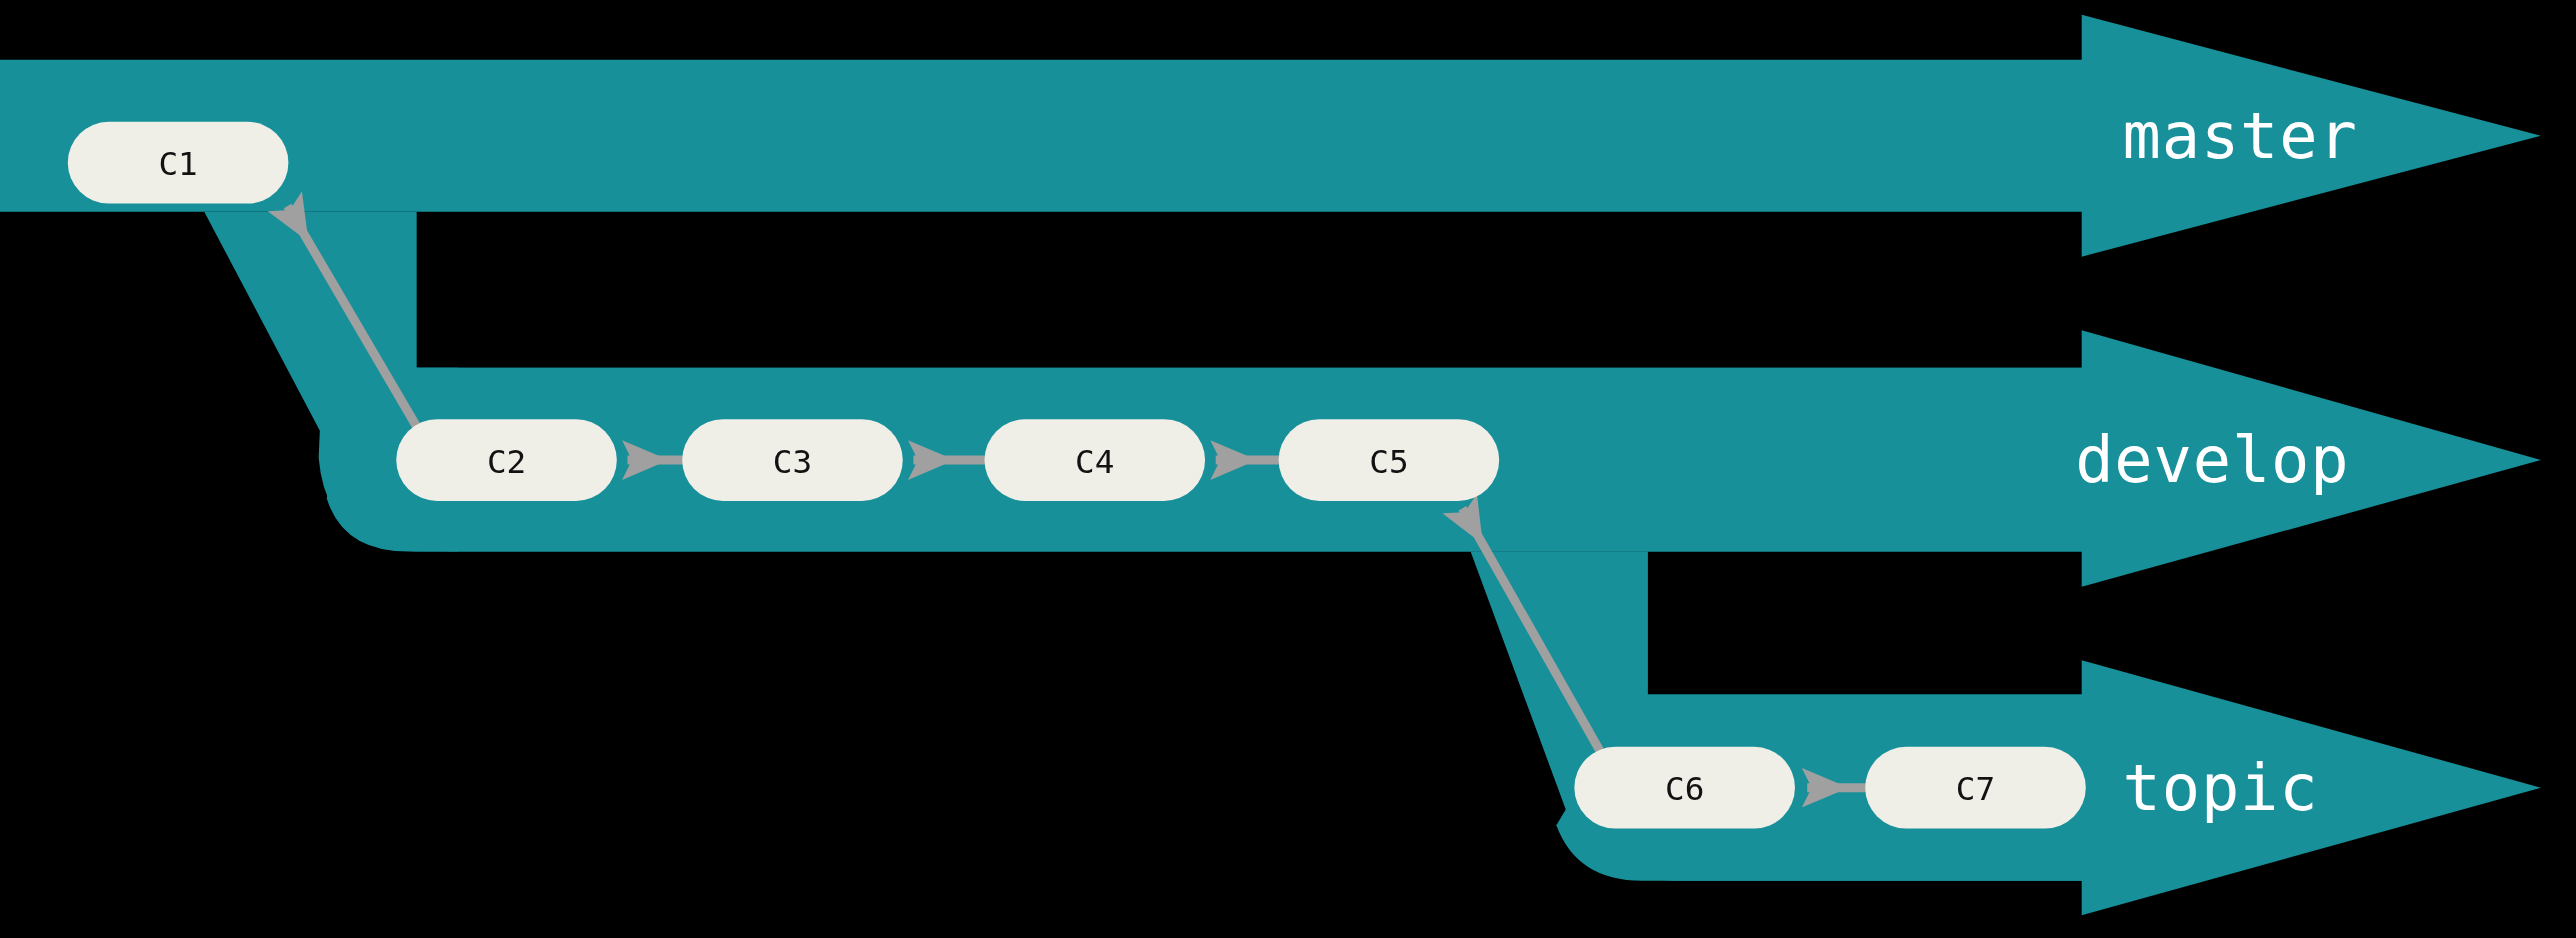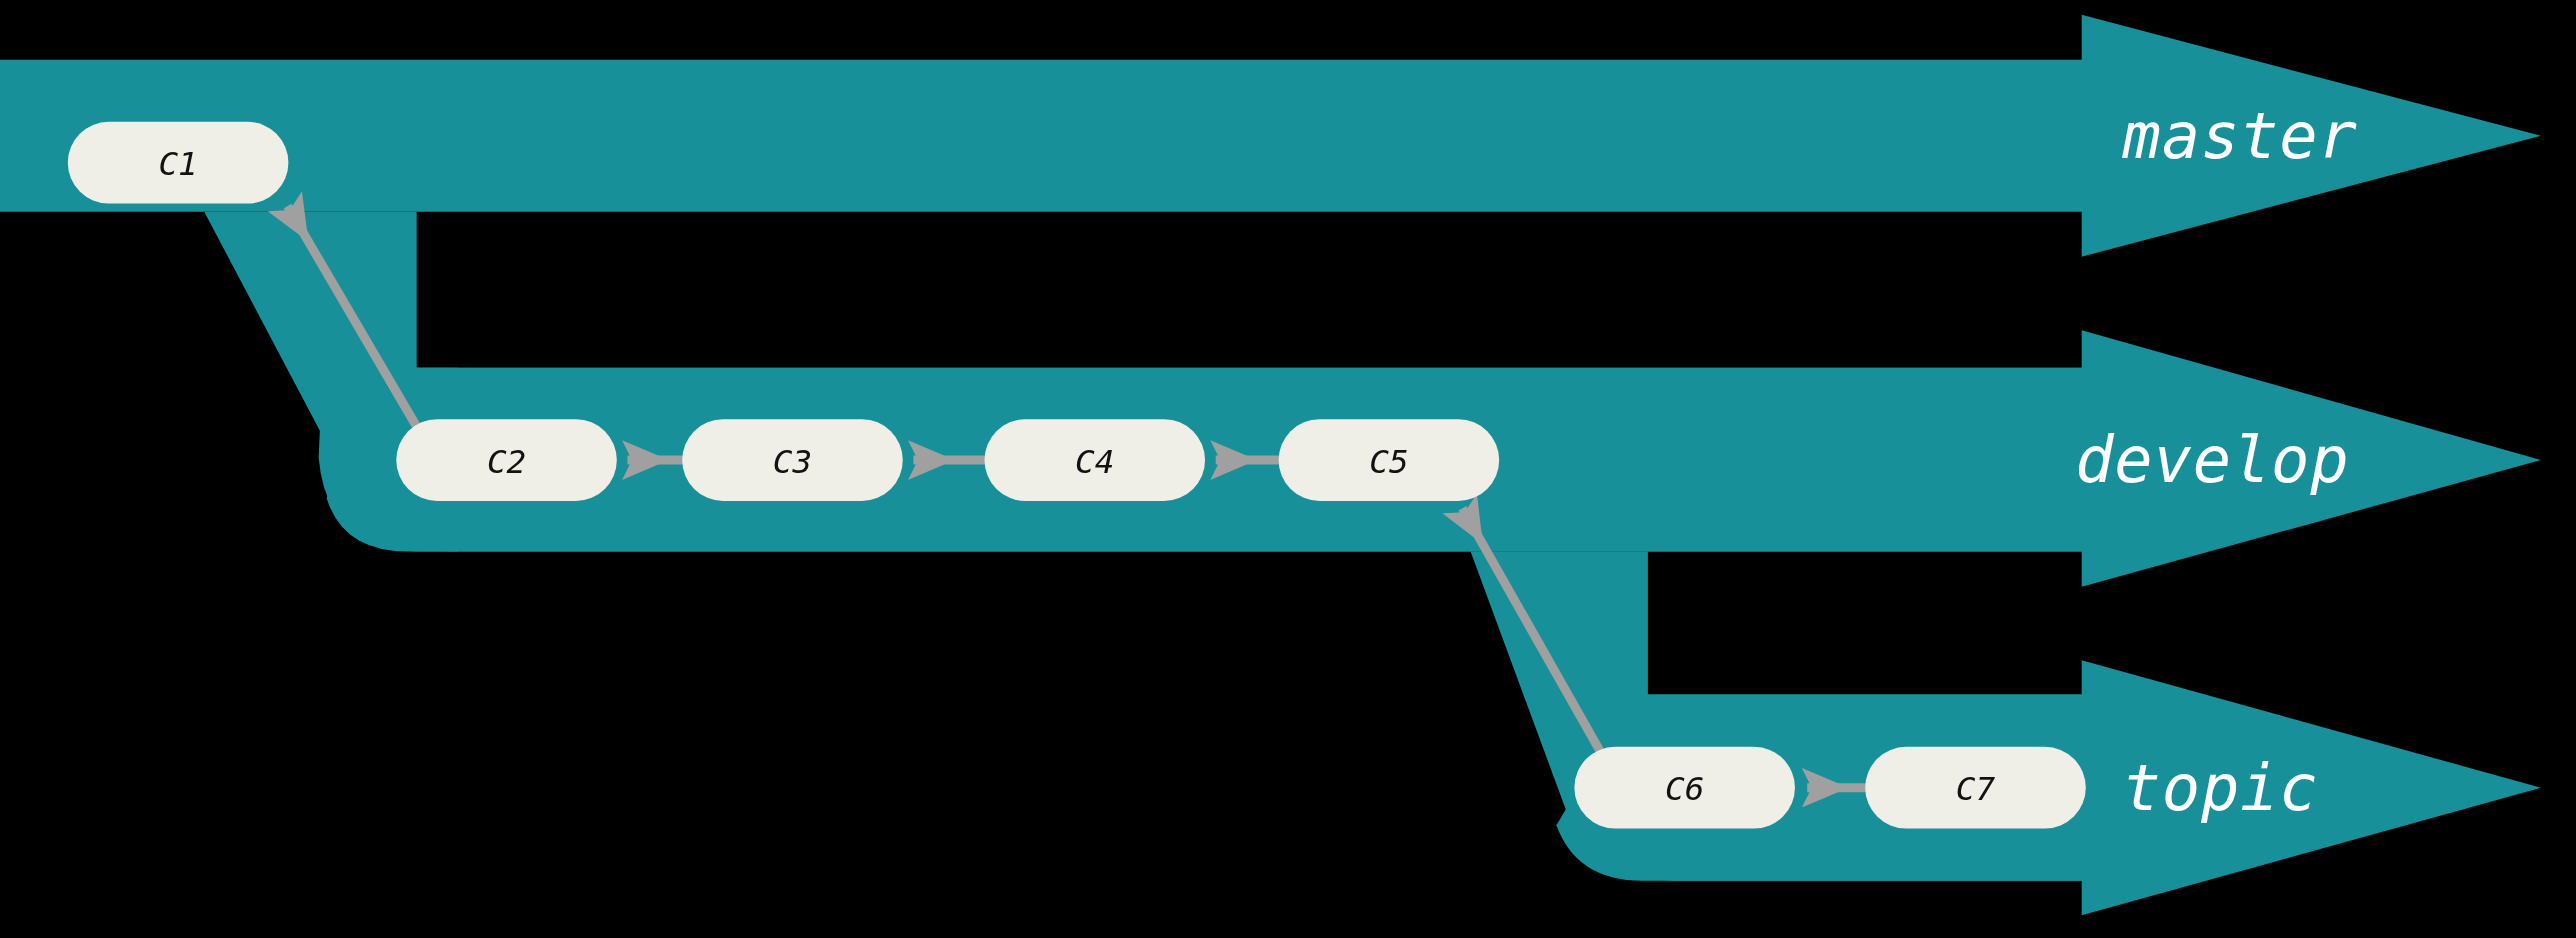--- a/index.html
+++ b/index.html
@@ -11,21 +11,20 @@
     width: 2576px;
     height: 939px;
     overflow: hidden;
     font-family: "DejaVu Sans Mono", "Liberation Mono", monospace;
   }
   #stage {
     position: relative;
     width: 2576px;
     height: 939px;
     background: #000000;
-    font-style: italic;
   }
   #diagram {
     position: absolute;
     left: 0;
     top: 0;
     width: 2576px;
     height: 939px;
     display: block;
   }
   .branch-label {

